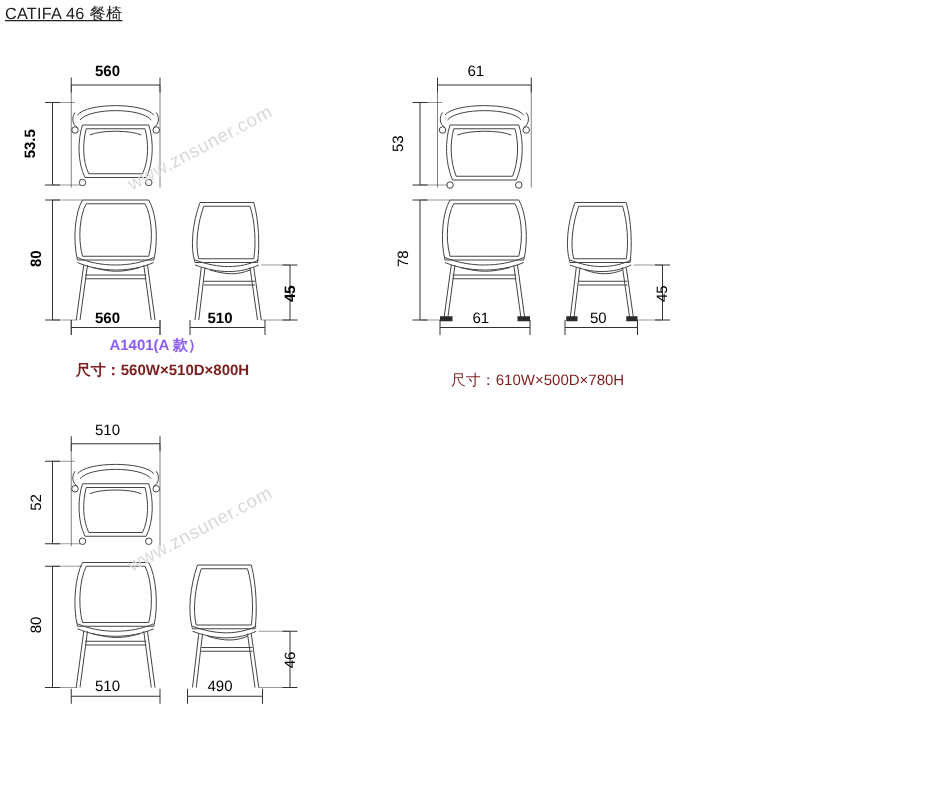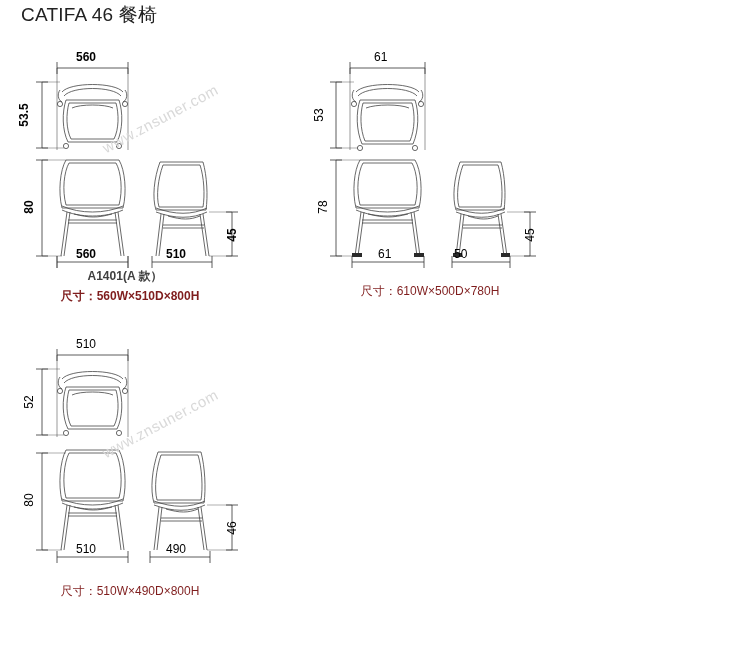--- a/index.html
+++ b/index.html
@@ -10,42 +10,43 @@
   body {
     width: 750px;
     height: 648px;
     position: relative;
     font-family: "Liberation Sans", sans-serif;
     color: #000;
     overflow: hidden;
   }
   .page-title {
     position: absolute;
-    left: 21px;
+    left: 4px;
     top: 2px;
-    font-size: 19px;
+    font-size: 13px;
     color: #222;
     letter-spacing: 0.2px;
+    text-decoration: underline;
   }
   .panel {
     position: absolute;
   }
   .dim-label {
     position: absolute;
     font-size: 12px;
     color: #000;
     white-space: nowrap;
   }
   .dim-label.vert {
     transform-origin: center center;
   }
   .caption {
     position: absolute;
     font-size: 12px;
-    color: #404040;
+    color: #8b5cf6;
     white-space: nowrap;
     text-align: center;
   }
   .caption-sub {
     position: absolute;
     font-size: 12px;
     color: #7f1d1d;
     white-space: nowrap;
     text-align: center;
   }
@@ -241,23 +242,23 @@
 
     <line x1="162" y1="242" x2="220" y2="242" stroke="#333" stroke-width="0.8"></line>
     <line x1="162" y1="236" x2="162" y2="248" stroke="#333" stroke-width="0.8"></line>
     <line x1="220" y1="236" x2="220" y2="248" stroke="#333" stroke-width="0.8"></line>
   </svg>
 
   <div class="dim-label vert" style="left:22px;top:88px;transform:rotate(-90deg);">53</div>
   <div class="dim-label vert" style="left:26px;top:180px;transform:rotate(-90deg);">78</div>
   <div class="dim-label vert" style="left:233px;top:208px;transform:rotate(-90deg);">45</div>
   <div class="dim-label" style="left:88px;top:227px;">61</div>
-  <div class="dim-label" style="left:164px;top:227px;text-align:center;">50</div>
-
-  <div class="caption-sub" style="left:45px;top:263px;width:190px;">尺寸：610W×500D×780H</div>
+  <div class="dim-label" style="left:182px;top:227px;text-align:center;">50</div>
+
+  <div class="caption-sub" style="left:45px;top:276px;width:190px;">尺寸：610W×500D×780H</div>
 </div>
 
 <div class="panel" style="left:0;top:325px;width:250px;height:290px;">
   <div class="dim-label" style="left:76px;top:12px;">510</div>
   <svg width="250" height="290" style="position:absolute;left:0;top:0;">
     <line x1="57" y1="30" x2="128" y2="30" stroke="#333" stroke-width="0.8"></line>
     <line x1="57" y1="24" x2="57" y2="36" stroke="#333" stroke-width="0.8"></line>
     <line x1="128" y1="24" x2="128" y2="36" stroke="#333" stroke-width="0.8"></line>
     <line x1="57" y1="30" x2="57" y2="112" stroke="#333" stroke-width="0.5"></line>
     <line x1="128" y1="30" x2="128" y2="112" stroke="#333" stroke-width="0.5"></line>
@@ -330,17 +331,16 @@
     <line x1="150" y1="226" x2="150" y2="238" stroke="#333" stroke-width="0.8"></line>
     <line x1="210" y1="226" x2="210" y2="238" stroke="#333" stroke-width="0.8"></line>
   </svg>
 
   <div class="dim-label vert" style="left:22px;top:70px;transform:rotate(-90deg);">52</div>
   <div class="dim-label vert" style="left:22px;top:168px;transform:rotate(-90deg);">80</div>
   <div class="dim-label vert" style="left:225px;top:196px;transform:rotate(-90deg);">46</div>
   <div class="dim-label" style="left:76px;top:217px;">510</div>
   <div class="dim-label" style="left:166px;top:217px;text-align:right;">490</div>
 
-  <div class="caption-sub" style="left:40px;top:258px;width:180px;">尺寸：510W×490D×800H</div>
 </div>
 
 <div class="wm" style="left:96px;top:110px;">www.znsuner.com</div>
 <div class="wm" style="left:96px;top:415px;">www.znsuner.com</div>
 
 </body></html>

